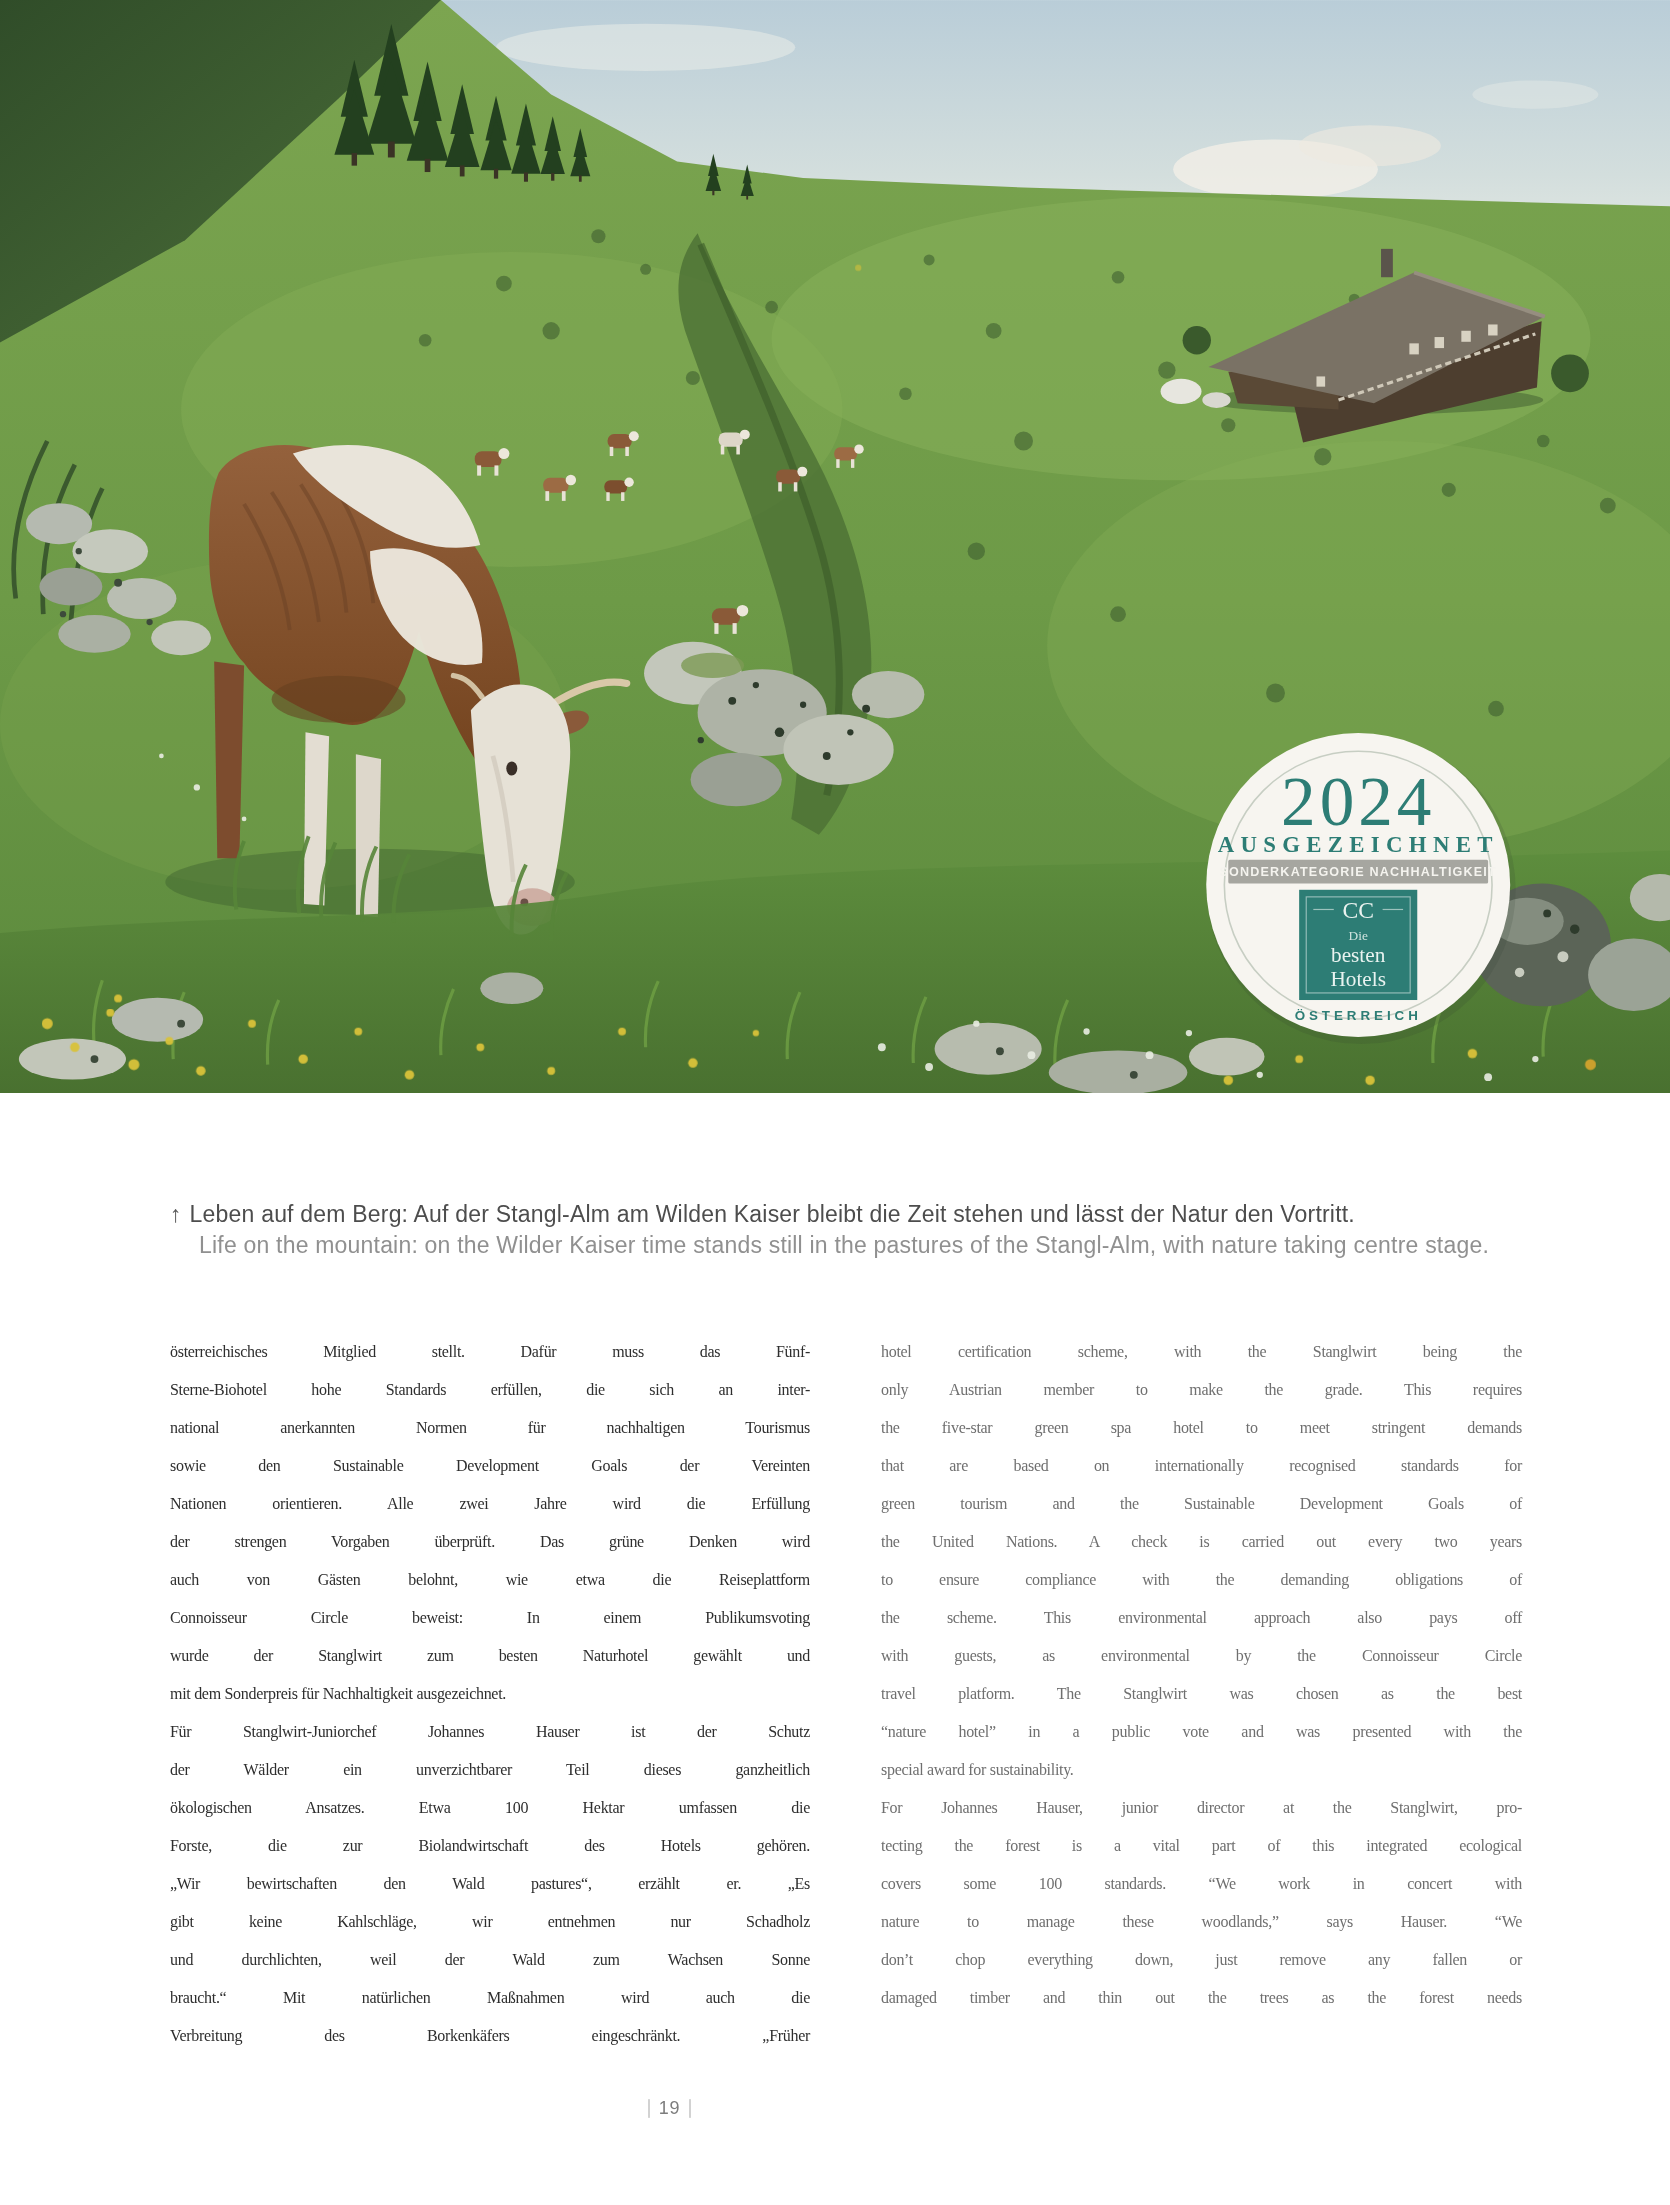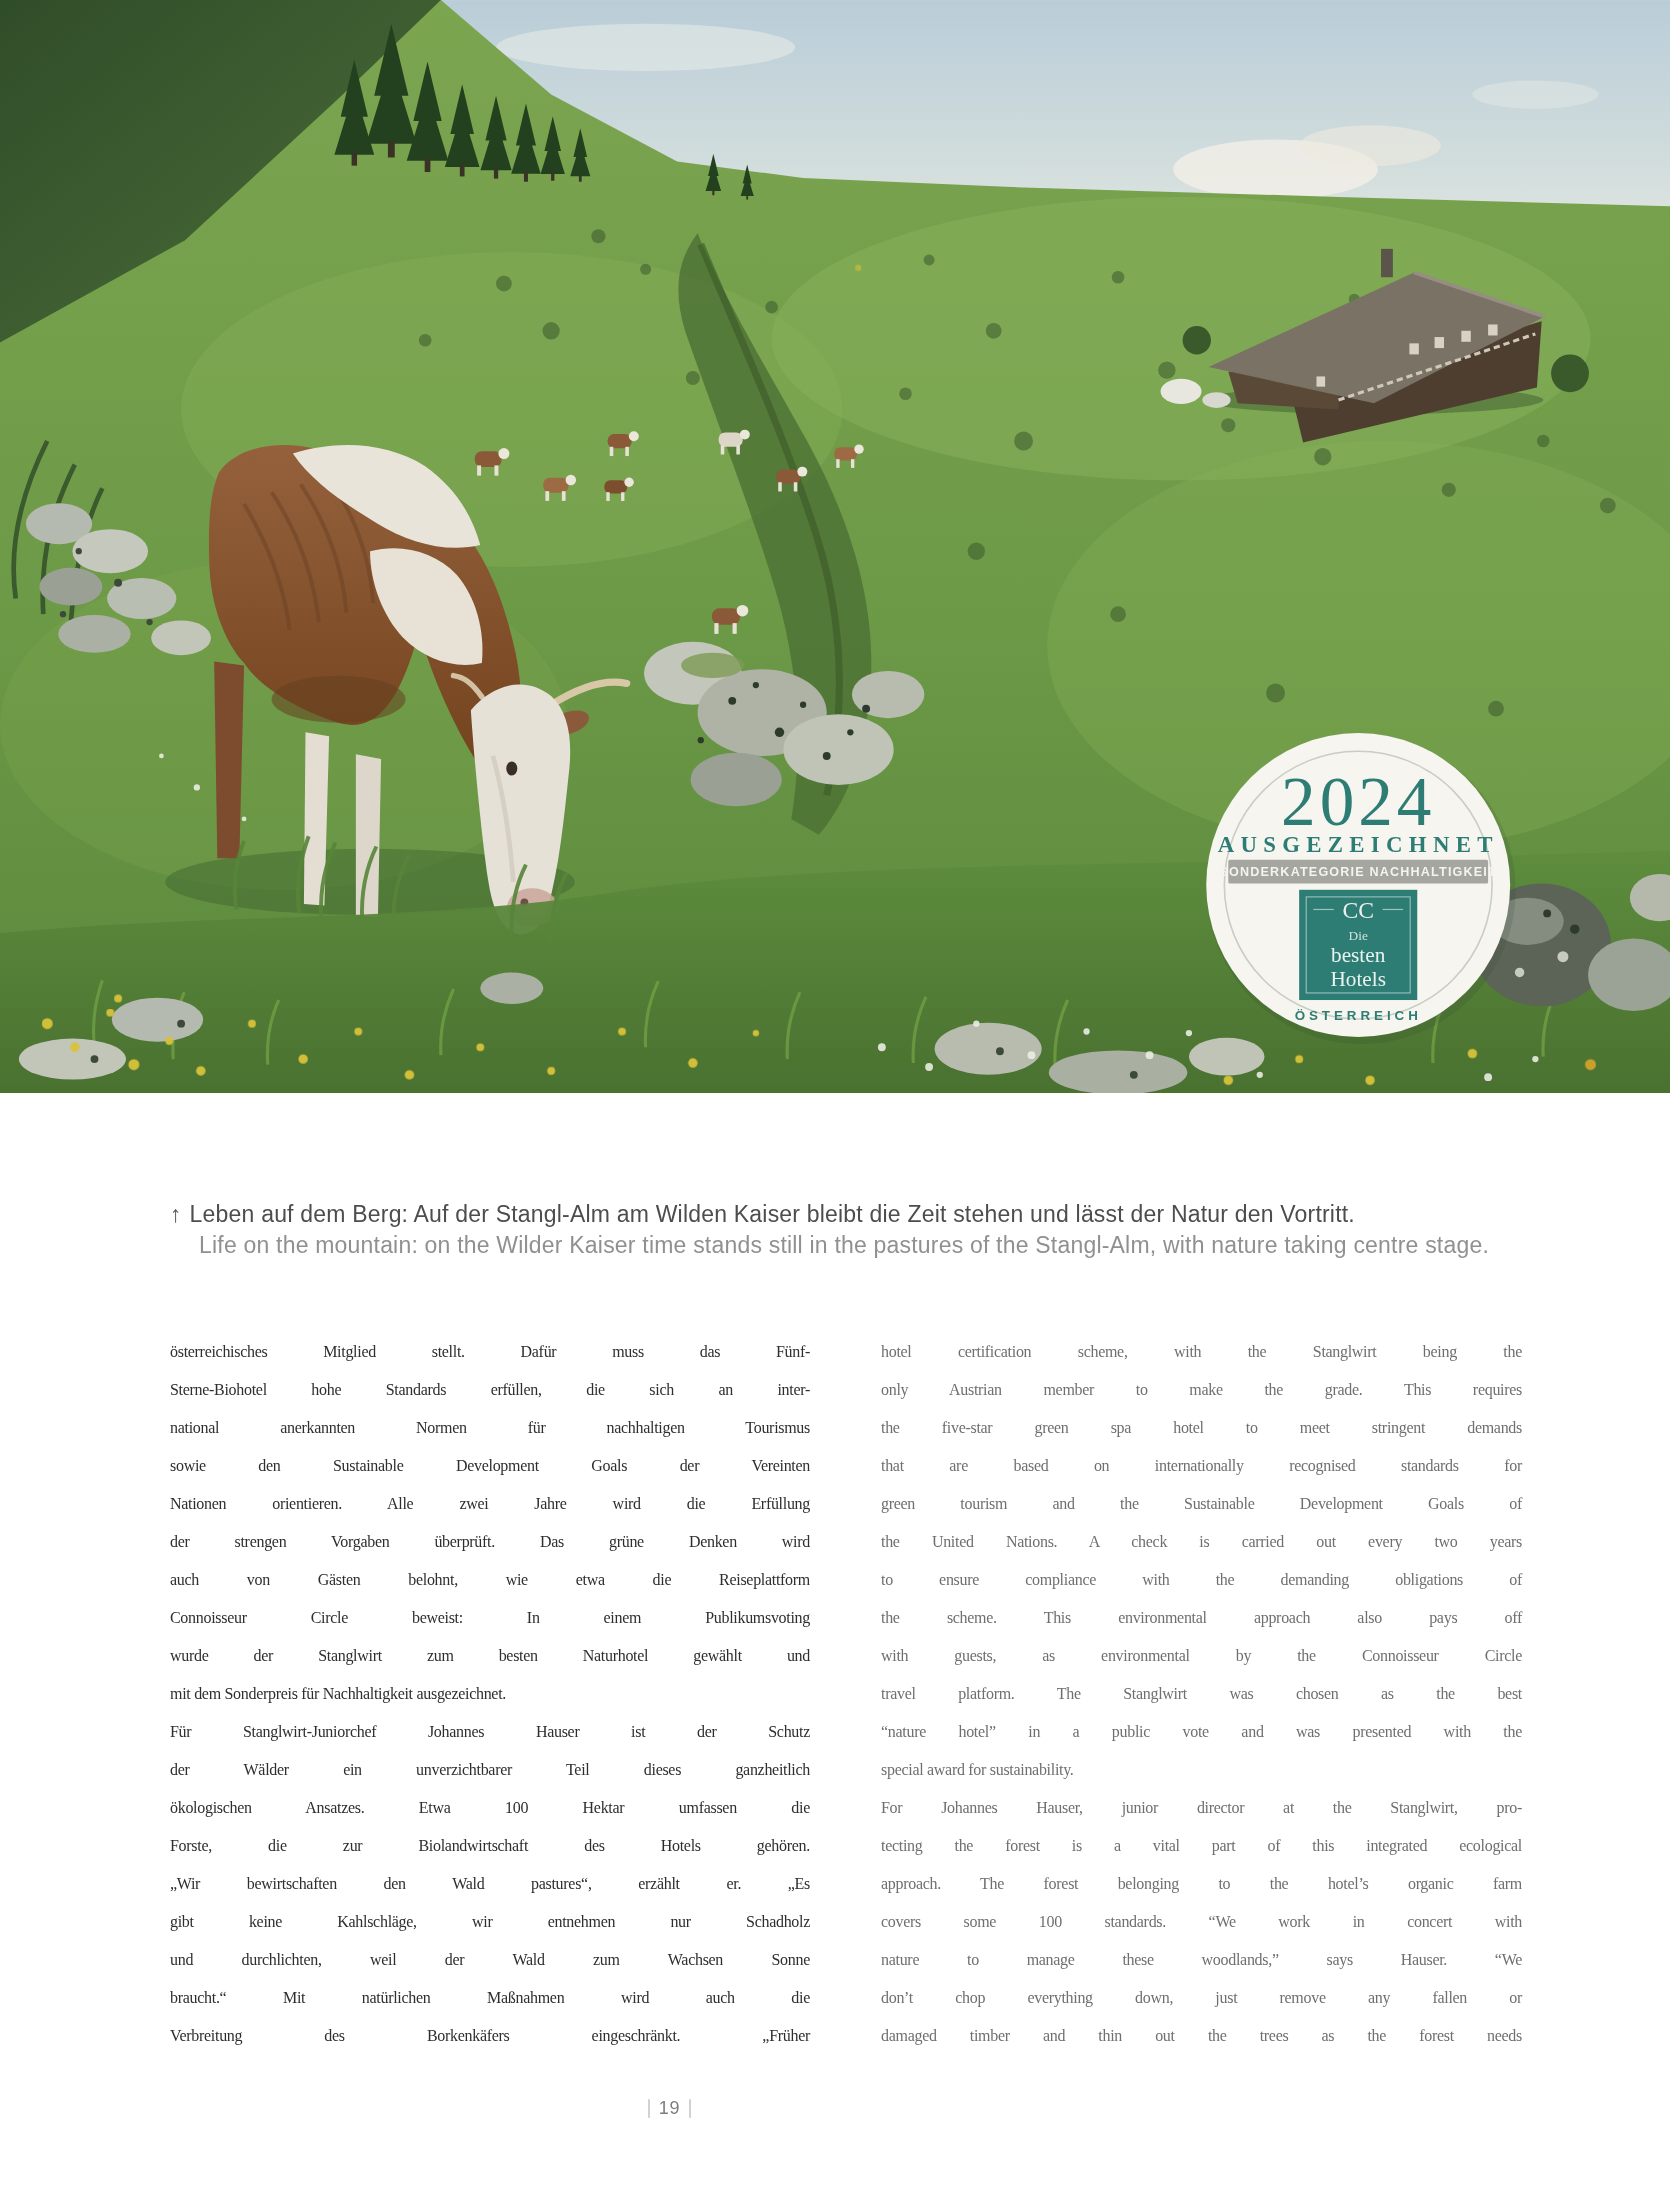--- a/index.html
+++ b/index.html
@@ -414,21 +414,20 @@
     <div class="line">green tourism and the Sustainable Development Goals of</div>
     <div class="line">the United Nations. A check is carried out every two years</div>
     <div class="line">to ensure compliance with the demanding obligations of</div>
     <div class="line">the scheme. This environmental approach also pays off</div>
     <div class="line">with guests, as environmental by the Connoisseur Circle</div>
     <div class="line">travel platform. The Stanglwirt was chosen as the best</div>
     <div class="line">“nature hotel” in a public vote and was presented with the</div>
     <div class="line para-end">special award for sustainability.</div>
     <div class="line">For Johannes Hauser, junior director at the Stanglwirt, pro-</div>
     <div class="line">tecting the forest is a vital part of this integrated ecological</div>
-    <div class="line">approach. The forest belonging to the hotel’s organic farm</div>
     <div class="line">covers some 100 standards. “We work in concert with</div>
     <div class="line">nature to manage these woodlands,” says Hauser. “We</div>
     <div class="line">don’t chop everything down, just remove any fallen or</div>
     <div class="line">damaged timber and thin out the trees as the forest needs</div>
   </section>
 
   <footer class="pagination">
     <span class="bar"></span><span class="num">19</span><span class="bar"></span>
   </footer>
 

